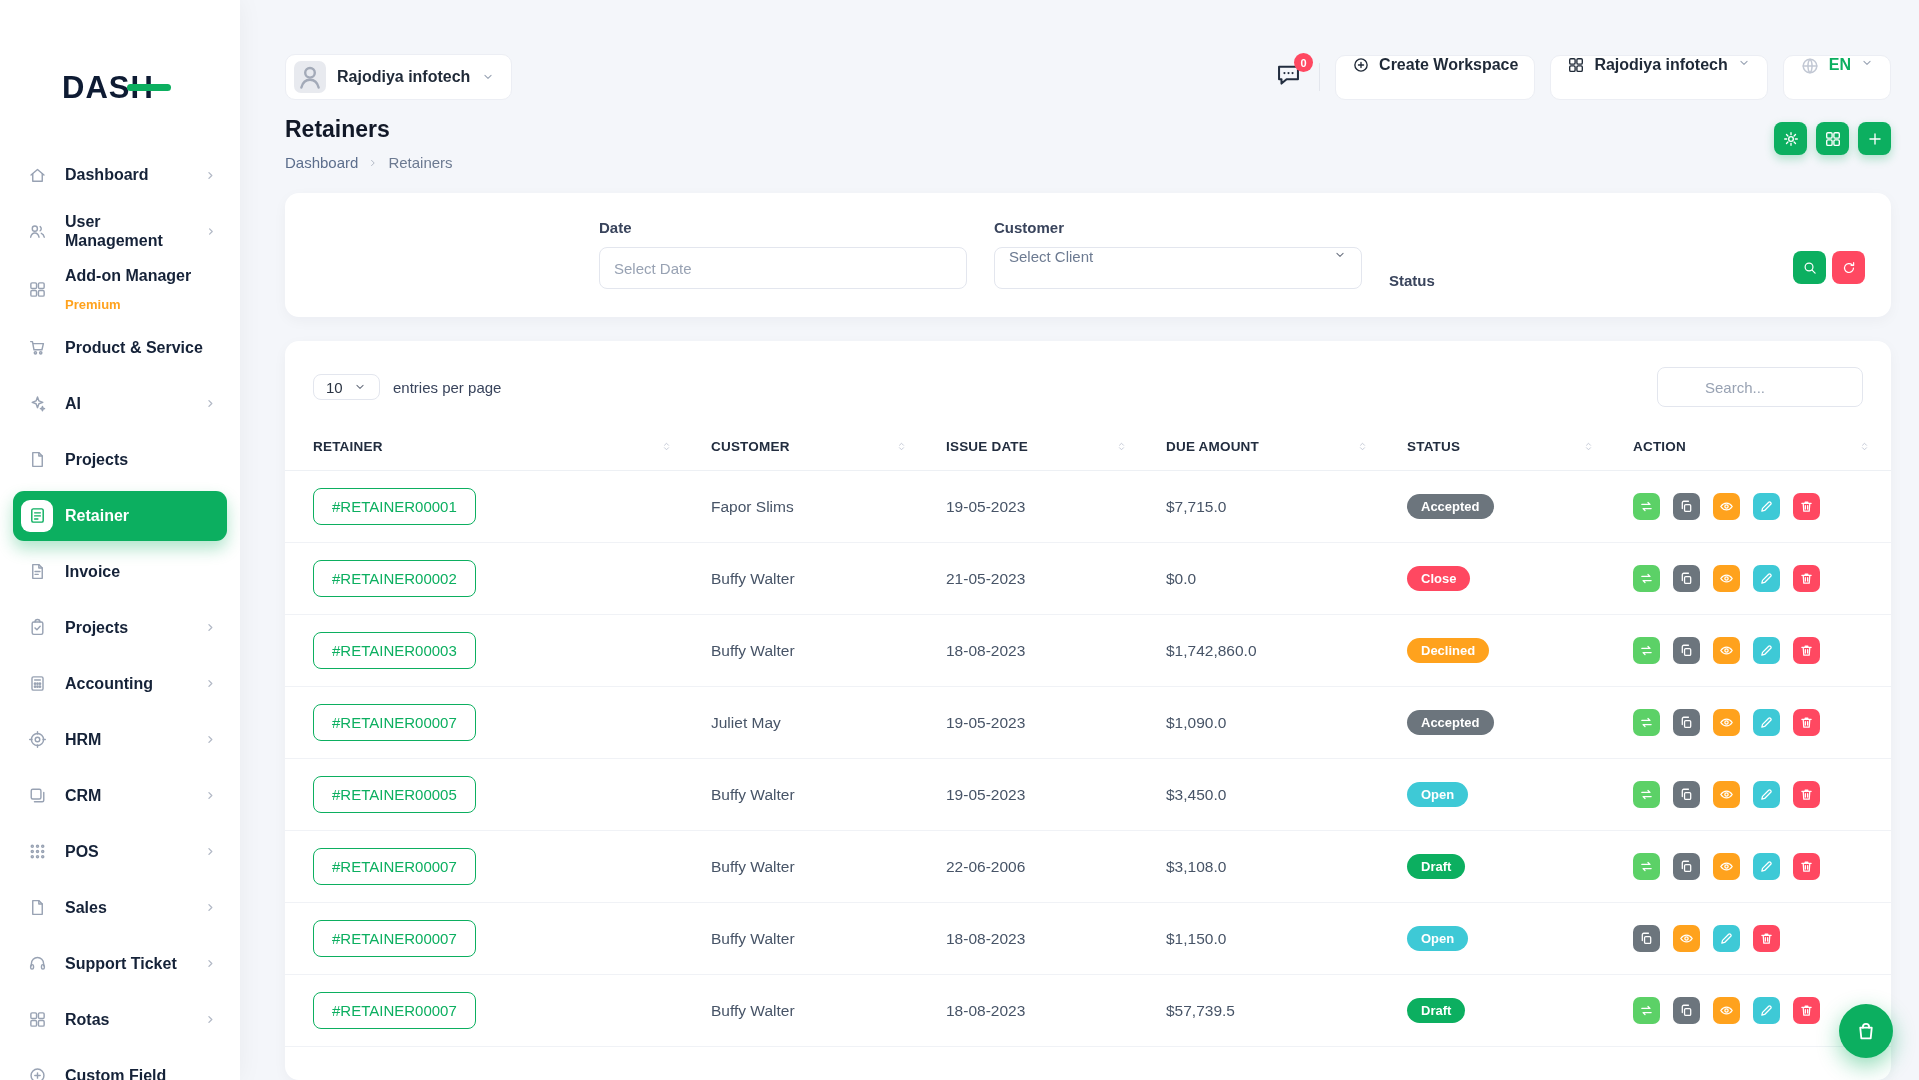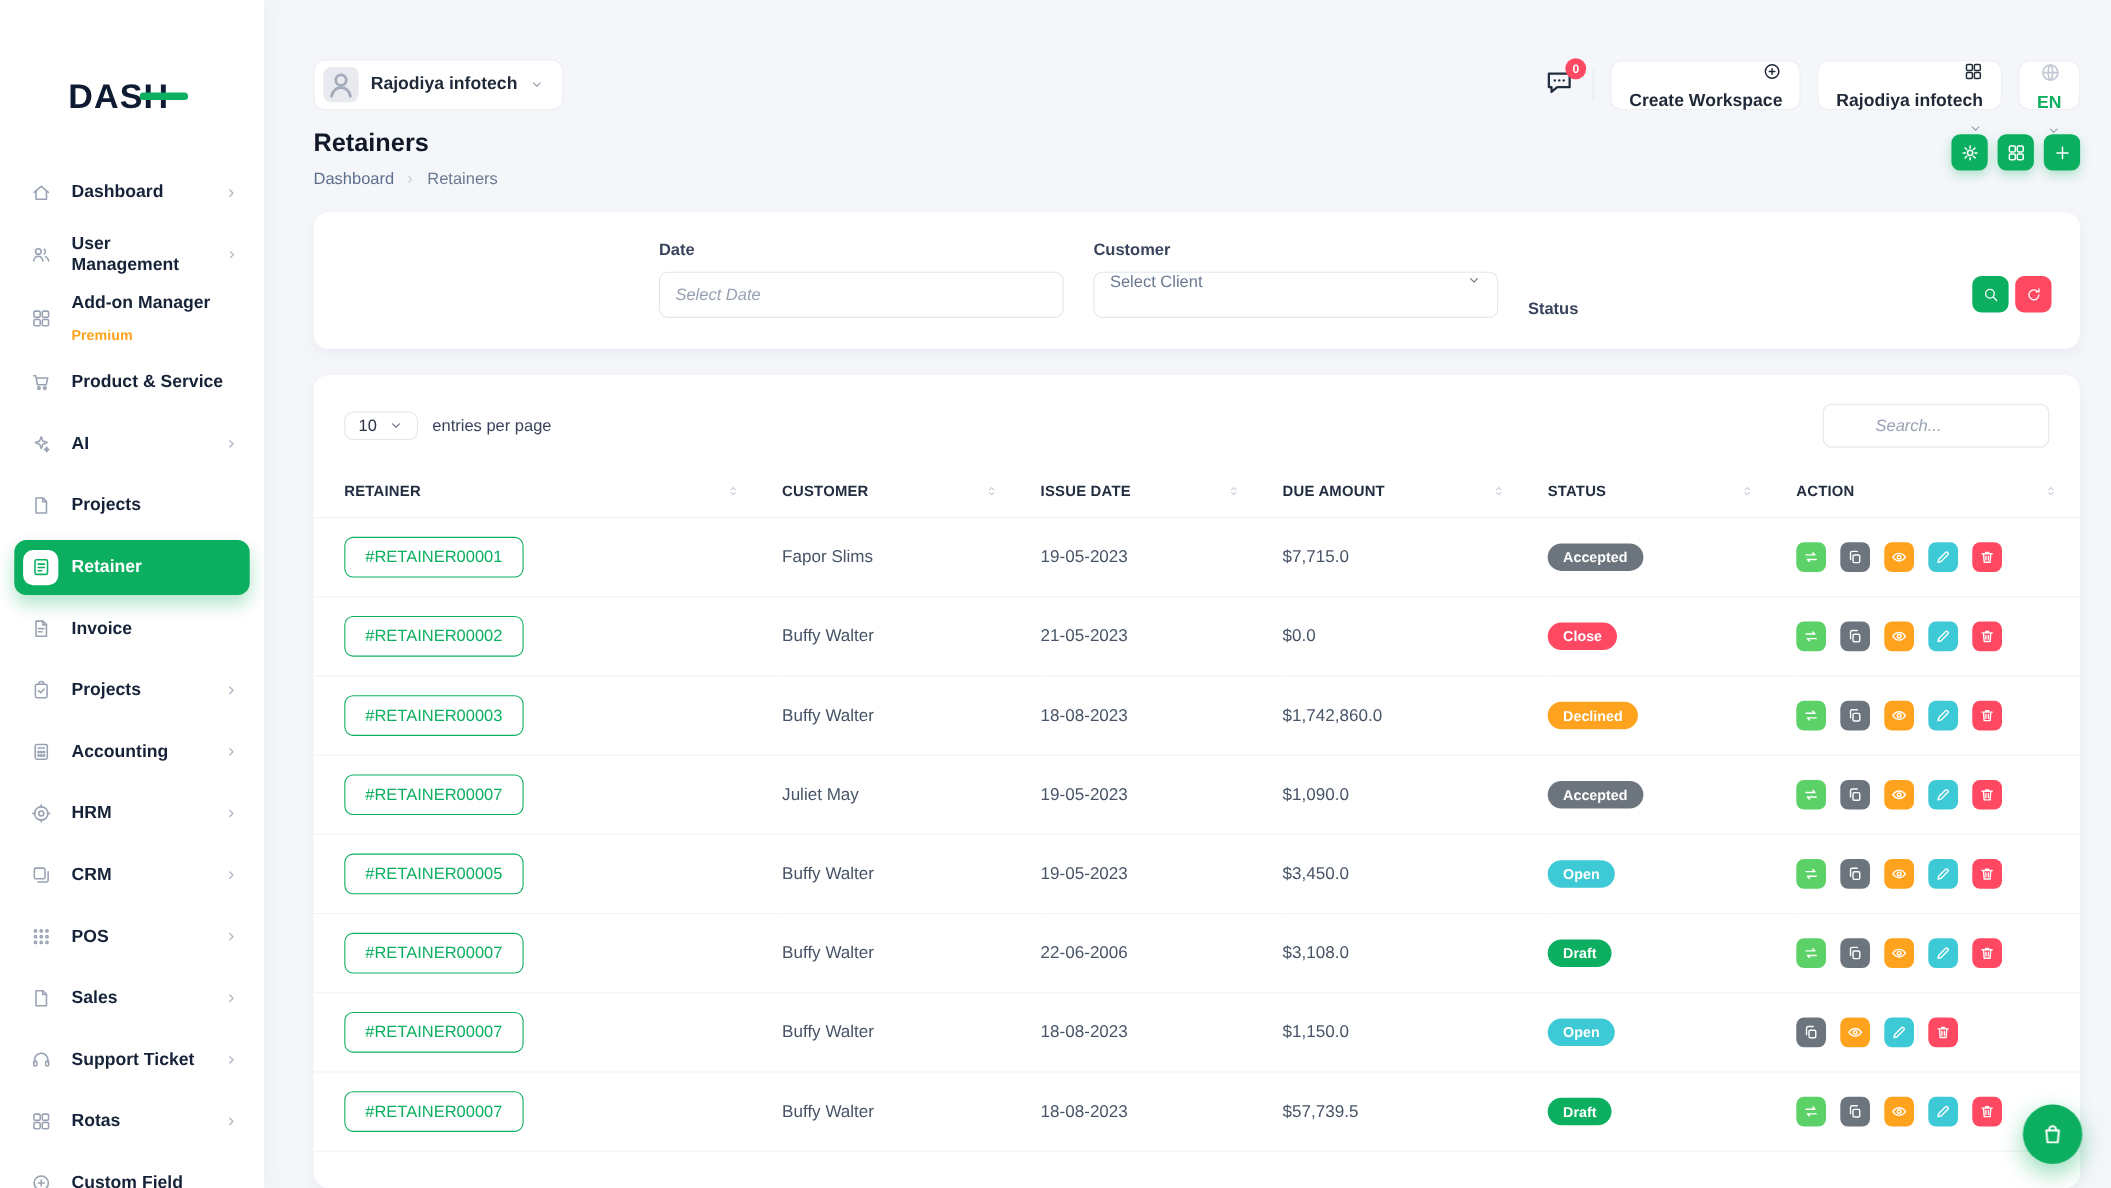--- a/index.html
+++ b/index.html
@@ -1,19 +1,19 @@
 <!DOCTYPE html>
 <html><head>
 <meta charset="utf-8">
 <style>
   * { box-sizing: border-box; margin: 0; padding: 0; }
   html, body { width: 1919px; height: 1080px; overflow: hidden; }
   body { font-family: "Liberation Sans", "DejaVu Sans", sans-serif; background: #f4f6fa; color: #1f2937; }
   button { font-family: inherit; cursor: pointer; }
-  input { font-family: inherit; outline: none; font-style: italic; }
+  input { font-family: inherit; outline: none; }
 
   .app { display: flex; width: 1919px; height: 1080px; }
 
   
   .sidebar { width: 240px; min-width: 240px; height: 1080px; background: #fff; box-shadow: 0 0 24px rgba(15,26,42,.05); overflow: hidden; }
   .logo { position: relative; width: fit-content; margin: 70px 14px 44px 62px; }
   .logo-text { font-size: 31px; font-weight: 800; letter-spacing: 1px; color: #0e1b33; }
   .logo-bar { position: absolute; right: -17px; top: 14px; width: 44px; height: 7px; border-radius: 4px; background: #0CAF60; }
   .nav { padding: 0 13px; }
   .nav-item { display: flex; align-items: center; gap: 12px; min-height: 50px; padding: 4px 10px 4px 8px; margin-bottom: 6px; border-radius: 11px; font-size: 16px; font-weight: 600; color: #152238; cursor: pointer; }
@@ -30,21 +30,21 @@
 
   .topbar { margin-top: 54px; display: flex; align-items: center; justify-content: space-between; }
   .ws-pill { display: flex; align-items: center; gap: 11px; height: 46px; padding: 0 16px 0 8px; background: #fff; border: 1px solid #eceef4; border-radius: 10px; font-size: 16px; font-weight: 600; color: #1f2937; }
   .avatar { width: 32px; height: 32px; border-radius: 7px; background: #e8eaef; color: #a3aab8; display: flex; align-items: center; justify-content: center; }
   .avatar svg { width: 20px; height: 20px; }
   .topbar-right { display: flex; align-items: center; gap: 15px; }
   .chat-btn { position: relative; background: none; border: none; padding: 2px; color: #222d3f; }
   .chat-ic { display: block; width: 27px; height: 27px; }
   .count-badge { position: absolute; top: -7px; right: -9px; min-width: 19px; height: 19px; padding: 0 4px; border-radius: 10px; background: #FF4861; color: #fff; font-size: 11px; font-weight: 700; display: flex; align-items: center; justify-content: center; }
   .divider { width: 1px; height: 28px; background: #e3e6ed; }
-  .pill-btn { display: flex; align-items: flex-end; gap: 9px; height: 45px; padding: 0 16px; background: #fff; border: 1px solid #eceef4; border-radius: 10px; font-size: 16px; font-weight: 600; color: #1f2937; flex-direction: column; }
+  .pill-btn { display: flex; align-items: flex-start; gap: 9px; height: 45px; padding: 0 16px; background: #fff; border: 1px solid #eceef4; border-radius: 10px; font-size: 16px; font-weight: 600; color: #1f2937; }
   .lang-txt { color: #0CAF60; font-weight: 700; }
 
   .page-head { margin-top: 16px; display: flex; align-items: flex-start; justify-content: space-between; }
   .page-title { font-size: 23px; font-weight: 700; color: #111827; }
   .breadcrumb { margin-top: 11px; display: flex; align-items: center; gap: 9px; font-size: 15px; color: #6c7a91; }
   .bc-link { color: #5c6e8c; text-decoration: none; cursor: pointer; }
   .bc-sep { width: 12px; height: 12px; color: #aab2c0; }
   .page-actions { display: flex; gap: 9px; margin-top: 6px; }
   .sq-btn { width: 33px; height: 33px; border: none; border-radius: 8px; background: #0CAF60; color: #fff; display: flex; align-items: center; justify-content: center; box-shadow: 0 4px 10px rgba(12,175,96,.3); }
 

